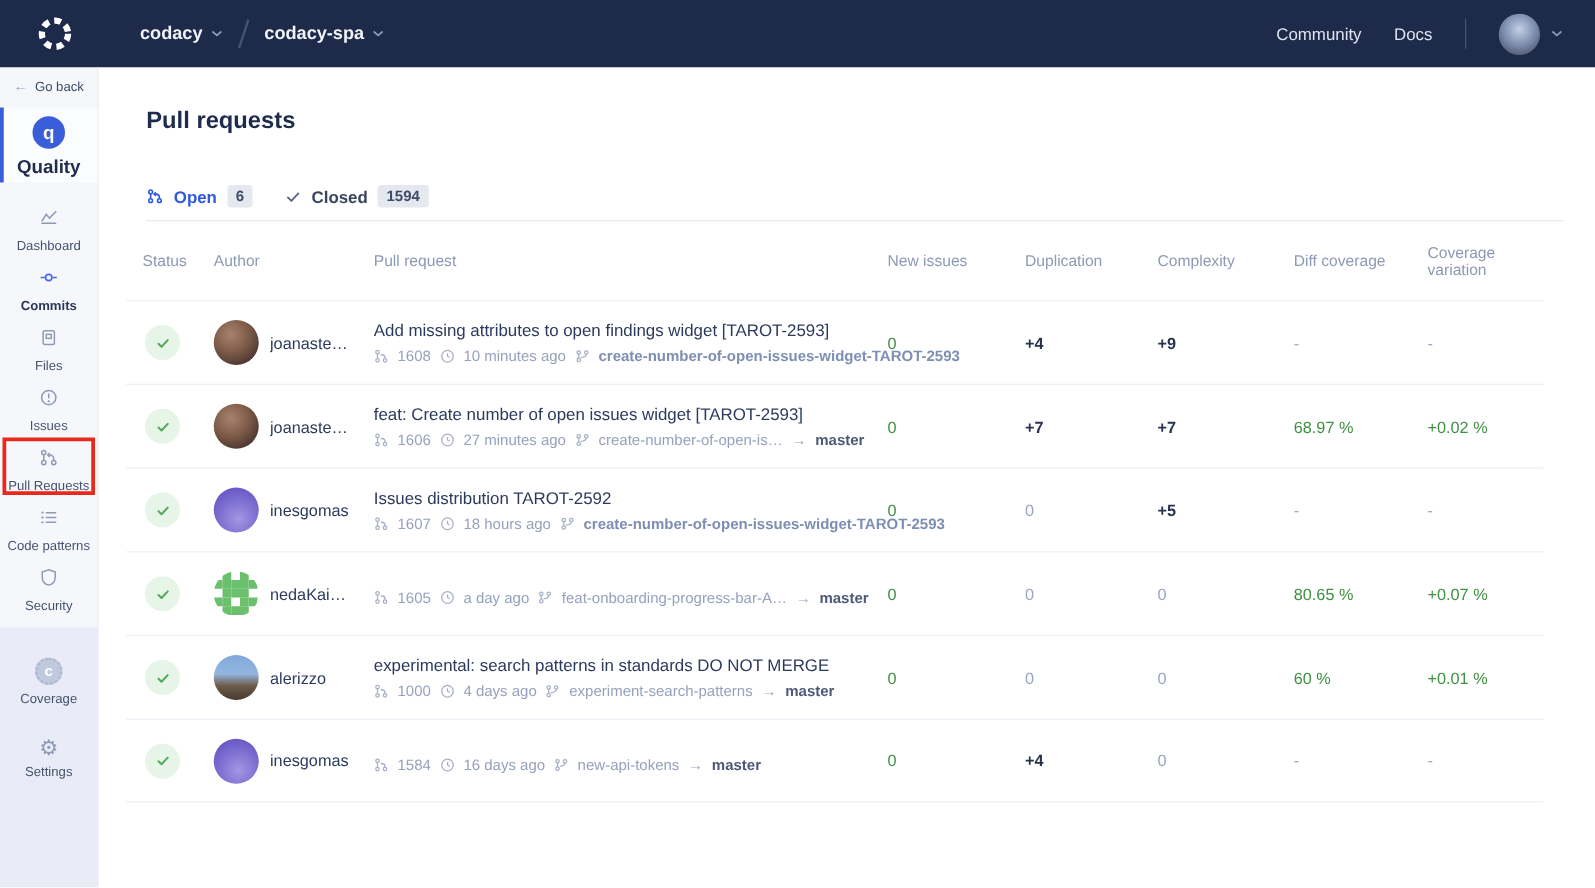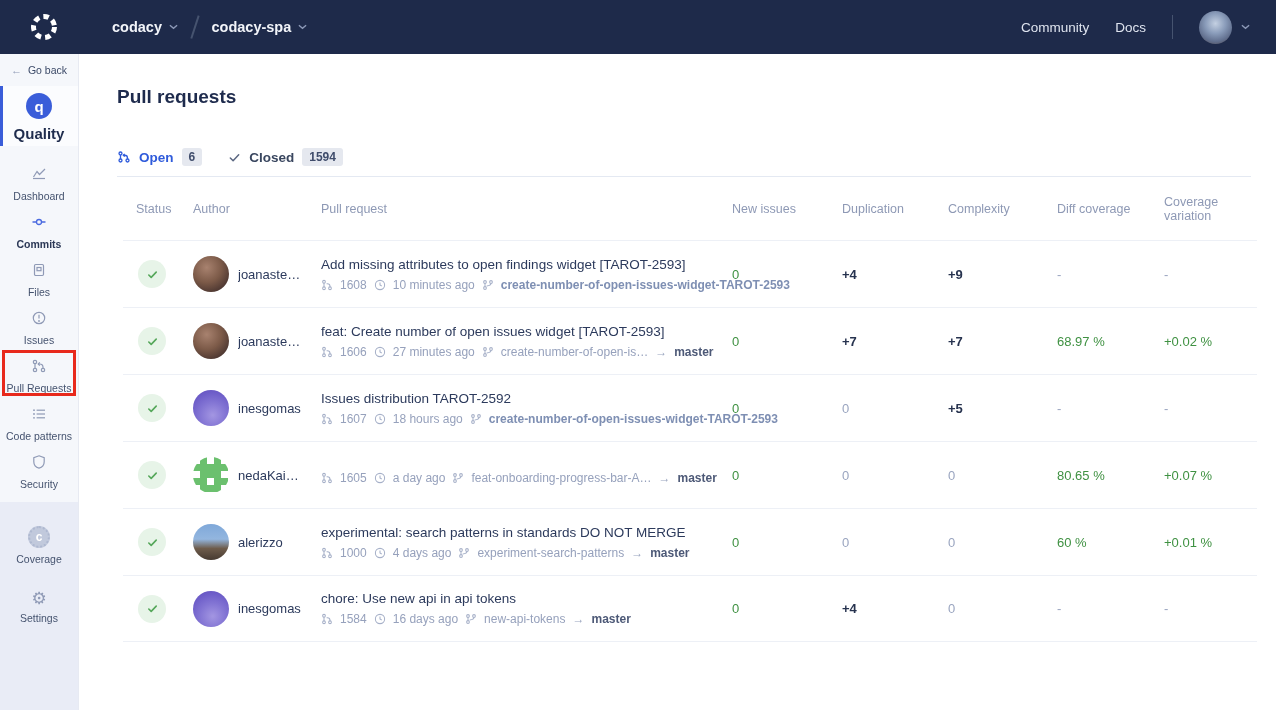--- a/index.html
+++ b/index.html
@@ -45,21 +45,21 @@
   .page-title { position:absolute; left:38px; top:32px; font-size:19px; font-weight:700; color:#1e2b4d; }
   .tabs { position:absolute; left:38px; top:94px; display:flex; align-items:center; gap:26px; }
   .tab { display:flex; align-items:center; gap:8px; cursor:pointer; }
   .tab-lbl { font-size:13.5px; font-weight:700; color:#39465f; }
   .tab.active .tab-lbl { color:#2f5bdb; }
   .tab .tic { display:flex; color:#5b6782; }
   .tab.active .tic { color:#2f5bdb; }
   .badge { background:#e5e8ef; color:#3f4c6b; font-size:12px; font-weight:700; border-radius:3px; padding:2px 7px; }
   .tabs-rule { position:absolute; left:38px; top:122px; width:1134px; height:1px; background:#e4e9f2; }
 
-  .table { position:absolute; left:44px; top:123px; width:1134px; }
+  .table { position:absolute; left:22px; top:123px; width:1134px; }
   .grid-cols { display:grid; grid-template-columns:70px 128px 411px 110px 106px 109px 107px 1fr; }
   .thead { height:63px; align-items:center; color:#8e99b5; font-size:12.5px; }
   .thead .hc:first-child { padding-left:13px; }
   .row { height:67px; align-items:center; border-top:1px solid #edf0f6; }
   .rows > .row:last-child { border-bottom:1px solid #edf0f6; }
   .cell-status { padding-left:15px; }
   .status-circle { width:28px; height:28px; border-radius:50%; background:#e7f4e8; display:flex; align-items:center; justify-content:center; }
   .cell-author { display:flex; align-items:center; gap:9px; padding-right:8px; }
   .avatar { width:36px; height:36px; border-radius:50%; flex:0 0 36px; position:relative; overflow:hidden; background:#d6dae6; cursor:pointer; }
   .avatar[data-avatar="joana"] { background:radial-gradient(circle at 38% 32%, #a8826f 0%, #7c5a48 45%, #4a3530 80%, #352824 100%); }
@@ -508,21 +508,20 @@
               <svg width="13" height="13" viewBox="0 0 14 14">
                 <path d="M3 7.5l2.6 2.6L11 4.4" fill="none" stroke="#55a75a" stroke-width="1.7" stroke-linecap="round" stroke-linejoin="round"></path>
               </svg>
             </span>
           </div>
         <div class="cell-author">
           <span class="avatar" data-avatar="ines"></span>
           <span class="author-name">inesgomas</span>
         </div>
         <div class="cell-pr">
-          <div class="pr-title">chore: Use new api in api tokens</div>
           <div class="pr-meta">
             <span class="mic">
                 <svg width="12" height="12" viewBox="0 0 14 14" fill="none" stroke="currentColor" stroke-width="1.2">
                   <circle cx="3.5" cy="3.2" r="1.6"></circle>
                   <circle cx="3.5" cy="10.8" r="1.6"></circle>
                   <circle cx="10.5" cy="10.8" r="1.6"></circle>
                   <path d="M3.5 4.8v4.4M10.5 9.2V8.4c0-1.9-1.2-2.8-3-2.8h-1"></path>
                 </svg>
               </span>
             <span>1584</span>

